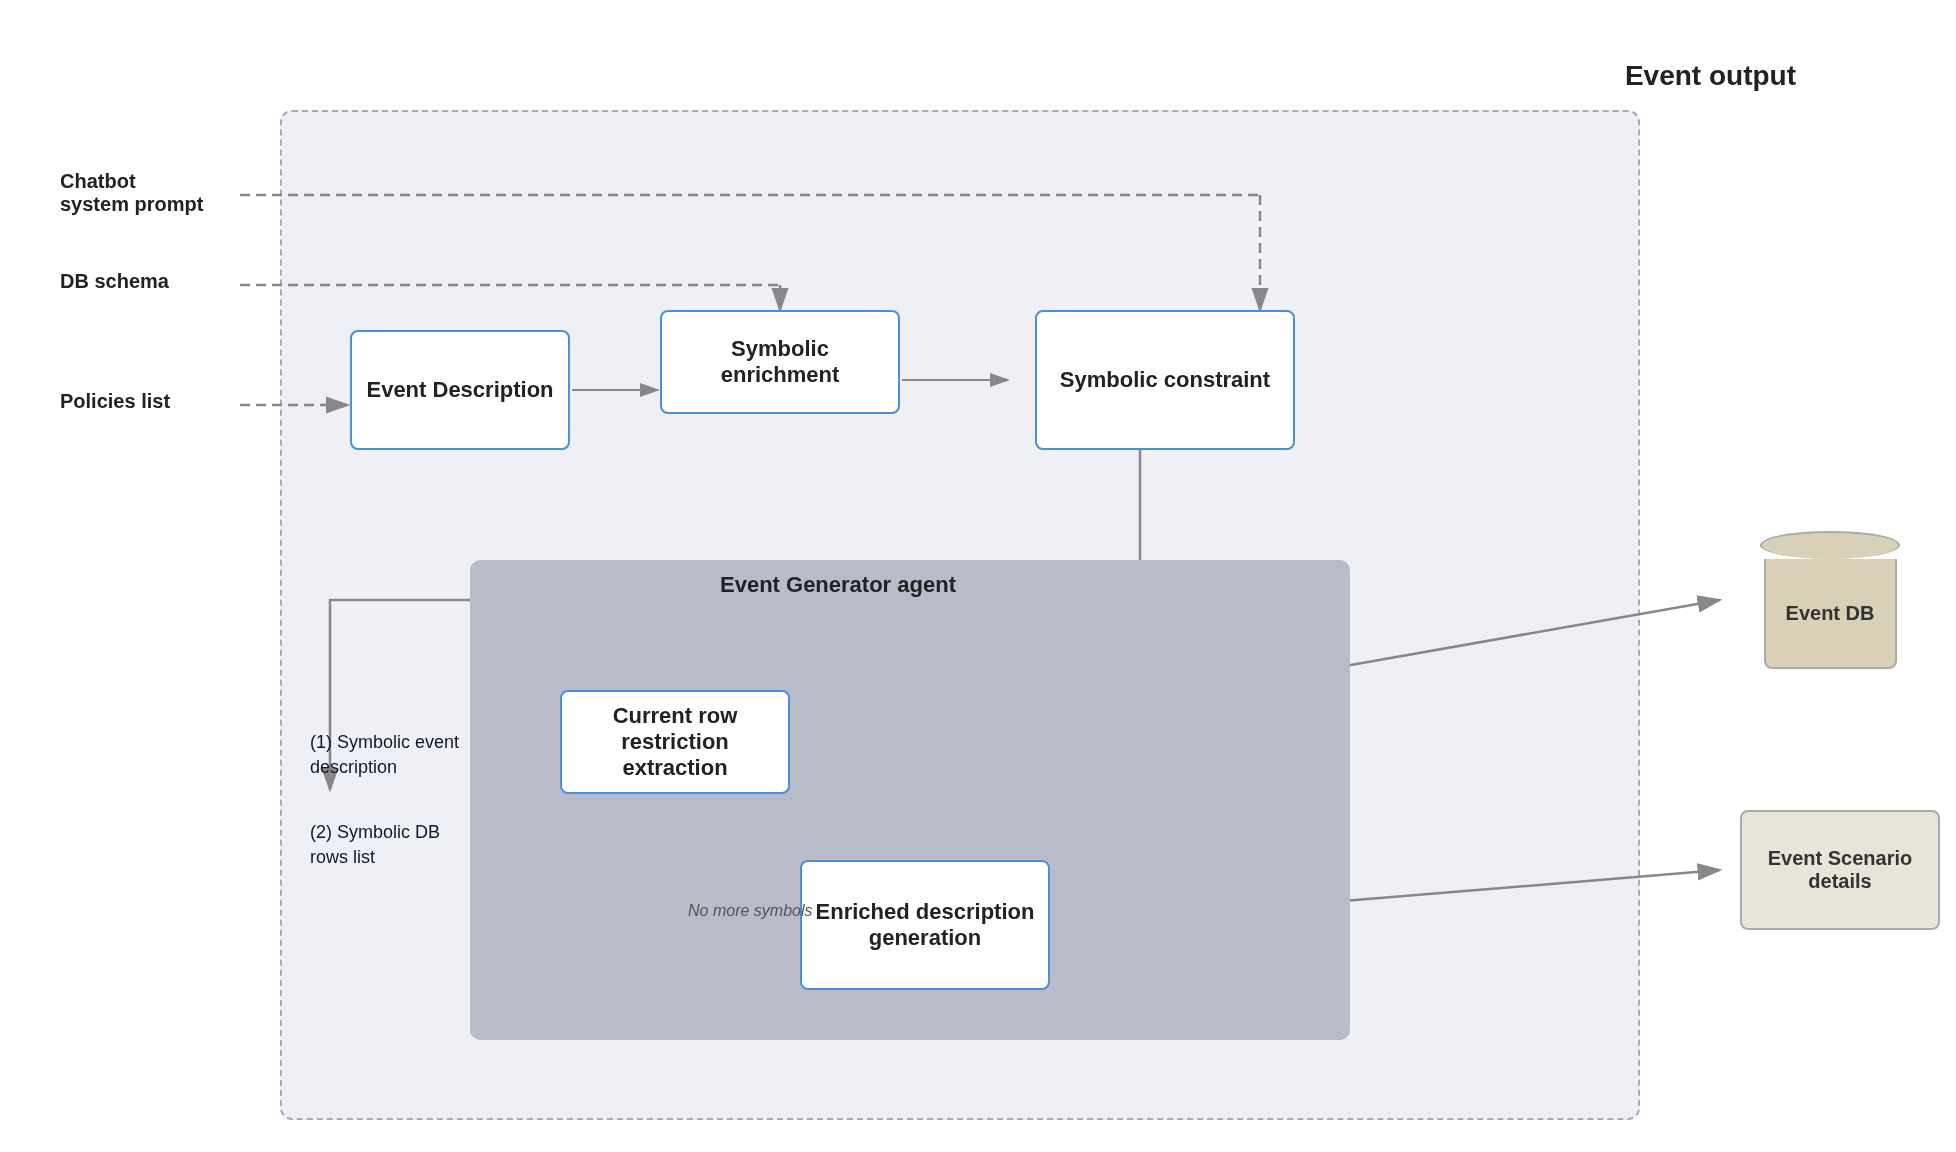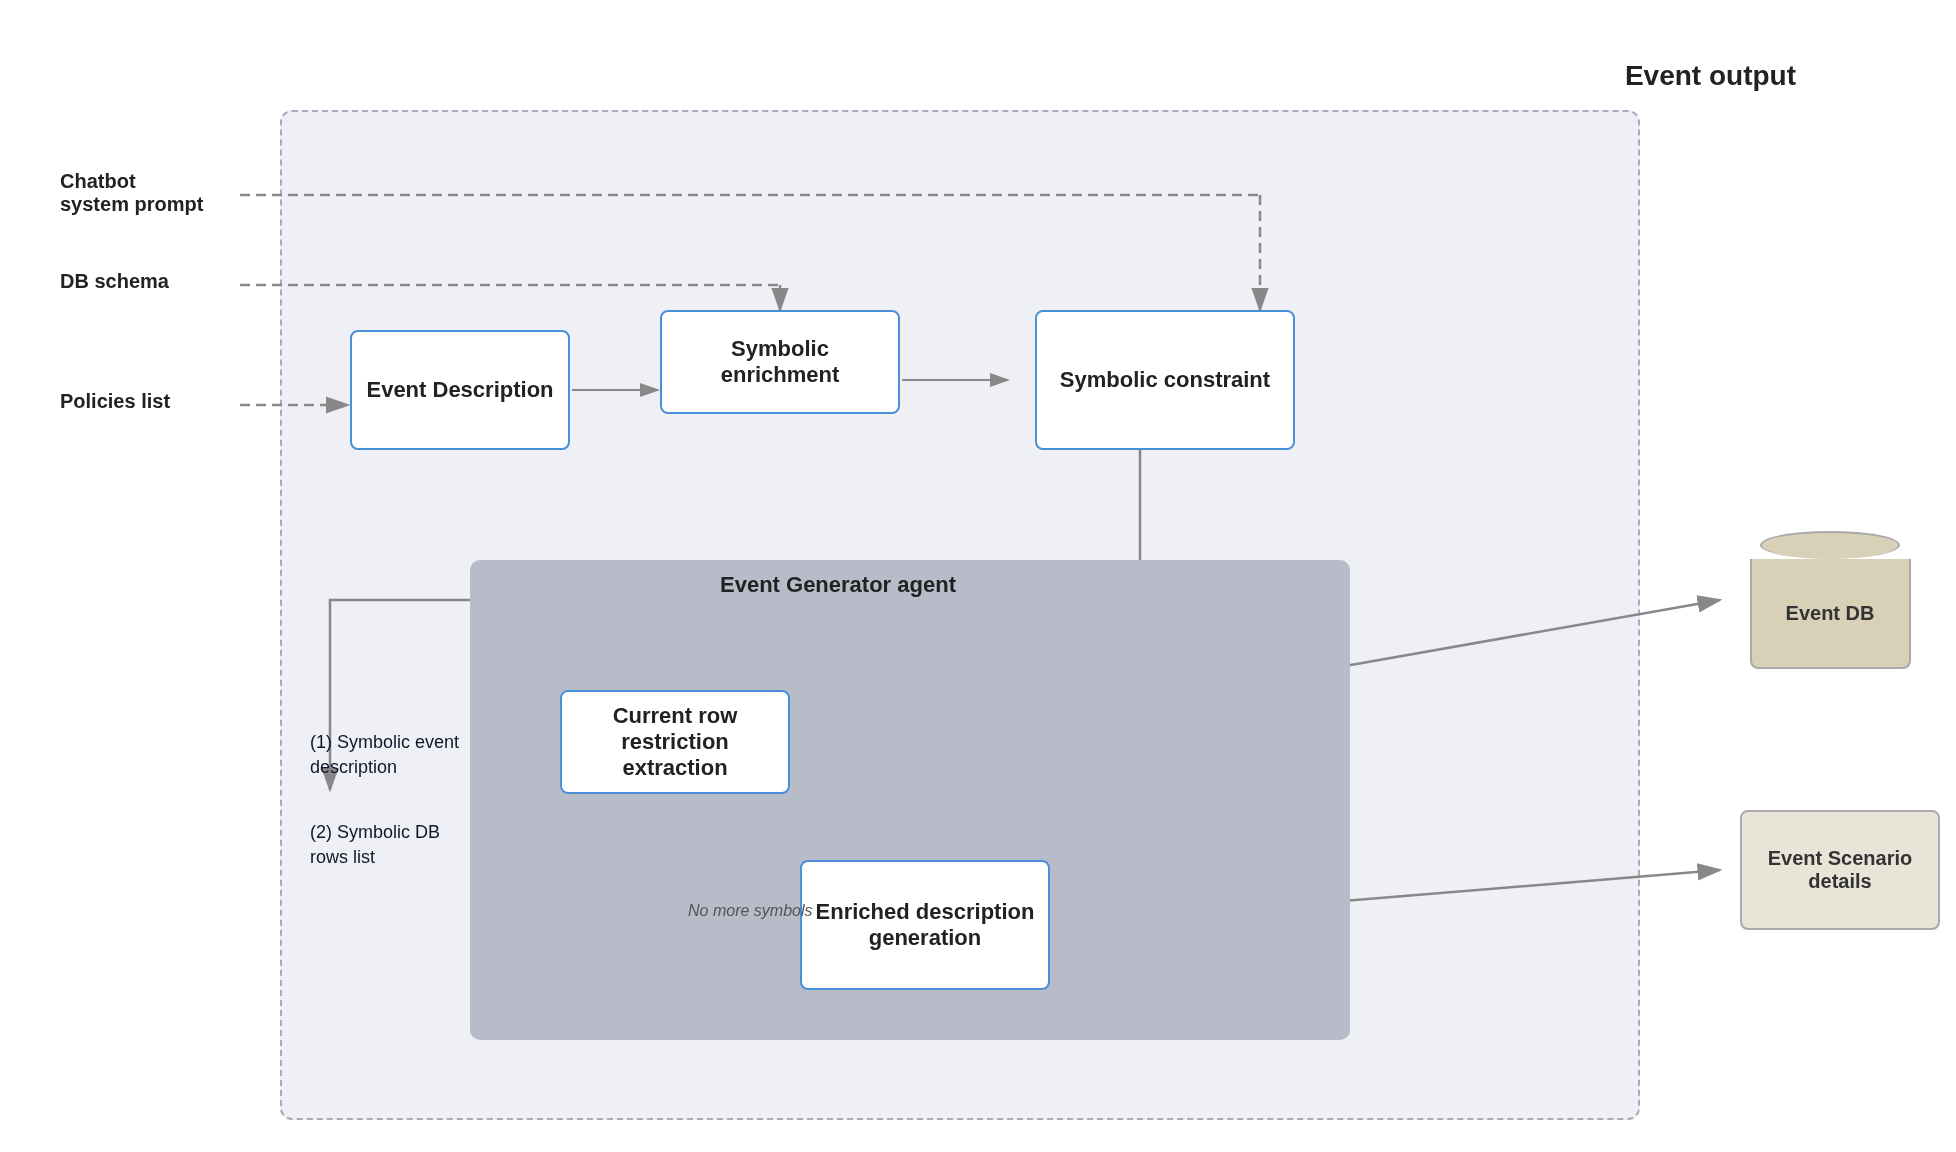--- a/index.html
+++ b/index.html
@@ -306,21 +306,21 @@
   <div class="sub-label" style="position:absolute; top:690px; left:270px; white-space:pre-line; font-size:18px;">(1) Symbolic event
 description</div>
 
   <div class="sub-label" style="position:absolute; top:780px; left:270px; white-space:pre-line; font-size:18px;">(2) Symbolic DB
 rows list</div>
 
   <div class="no-more-label" style="position:absolute; top:862px; left:648px;">No more symbols</div>
 
   <div class="cylinder" style="position:absolute; top:480px; left:1700px; width:180px; height:160px;">
     <div class="cylinder-top" style="width:140px; height:28px;"></div>
-    <div class="cylinder-body" style="width:161px; height:110px;justify-content:center;">
+    <div class="cylinder-body" style="width:133px; height:110px;justify-content:center;">
       <span>Event  DB</span>
     </div>
   </div>
 
   <div class="scenario-box" style="position:absolute; top:770px; left:1700px; width:200px; height:120px; white-space:pre-line;">Event Scenario
 details</div>
 
 </div>
 
 </body></html>

